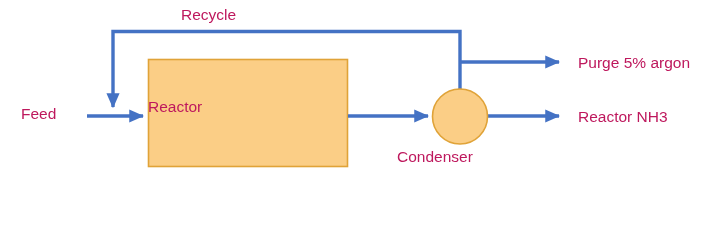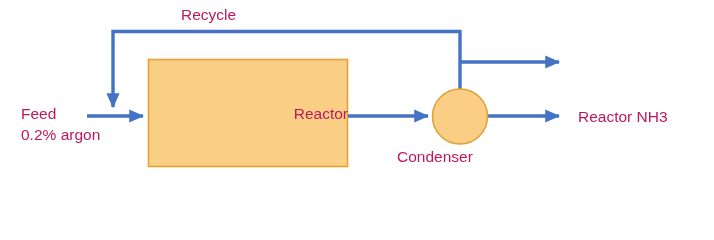--- a/index.html
+++ b/index.html
@@ -30,21 +30,21 @@
     position: absolute;
     color: #be185d;
     font-size: 15.5px;
     line-height: 19px;
     white-space: nowrap;
     font-family: "Liberation Sans", sans-serif;
   }
   #label-recycle   { left: 181px; top: 5px; }
   #label-feed      { left: 21px;  top: 104px; }
   #label-feed-2    { left: 21px;  top: 125px; }
-  #label-reactor   { left: 148px; top: 104px; width: 200px; text-align: right; }
+  #label-reactor   { left: 148px; top: 97px; width: 200px; text-align: left; }
   #label-condenser { left: 397px; top: 147px; }
   #label-purge     { left: 578px; top: 53px; }
   #label-nh3       { left: 578px; top: 107px; }
 </style>
 </head>
 <body>
 
 <div id="diagram-root">
 
   <svg id="flow-svg" viewBox="0 0 714 181">
@@ -69,22 +69,22 @@
 
     <line x1="487" y1="116" x2="559" y2="116" stroke="#4472C4" stroke-width="3.4" marker-end="url(#arrow-right)"></line>
 
     <circle cx="460" cy="116.5" r="27.5" fill="#FBCE86" stroke="#E0A338" stroke-width="1.6"></circle>
   </svg>
 
   <div class="label" id="label-recycle">Recycle</div>
 
   <div class="label" id="label-feed">Feed</div>
 
-  <div class="label" id="label-feed-2">0.2% argon</div>
 
   <div class="label" id="label-reactor">Reactor</div>
 
   <div class="label" id="label-condenser">Condenser</div>
 
+  <div class="label" id="label-purge">Purge 5% argon</div>
 
   <div class="label" id="label-nh3">Reactor NH3</div>
 
 </div>
 
 </body></html>

